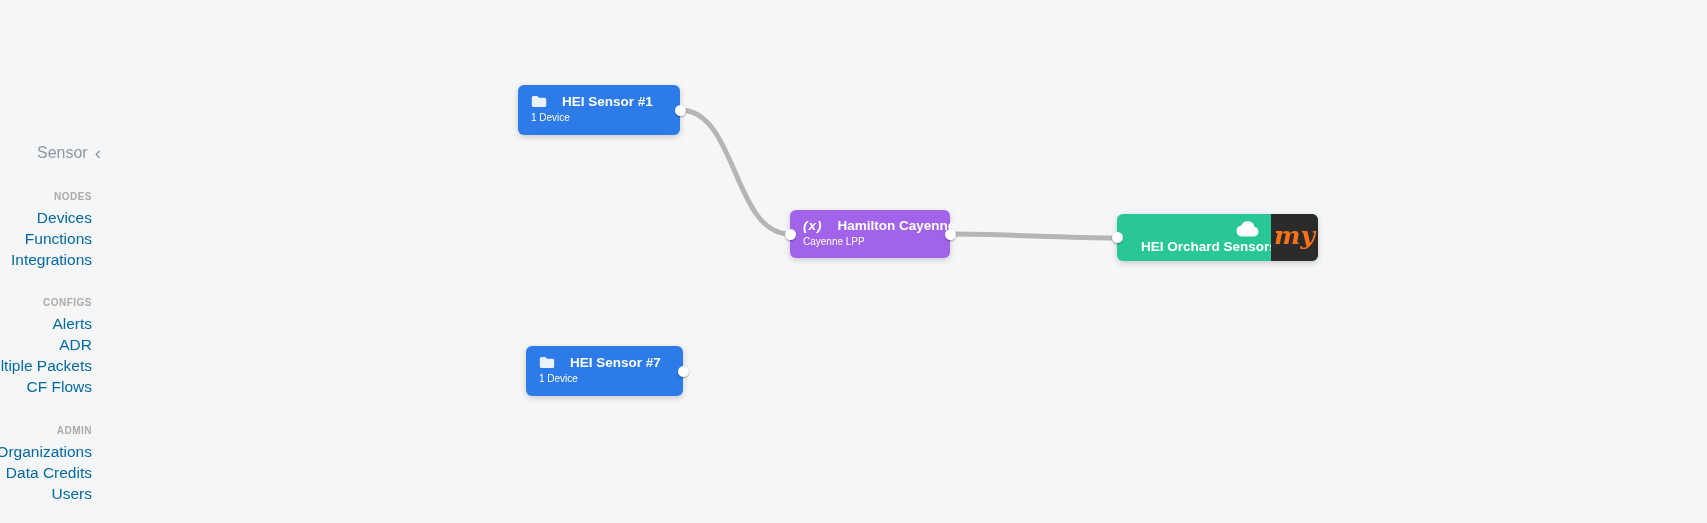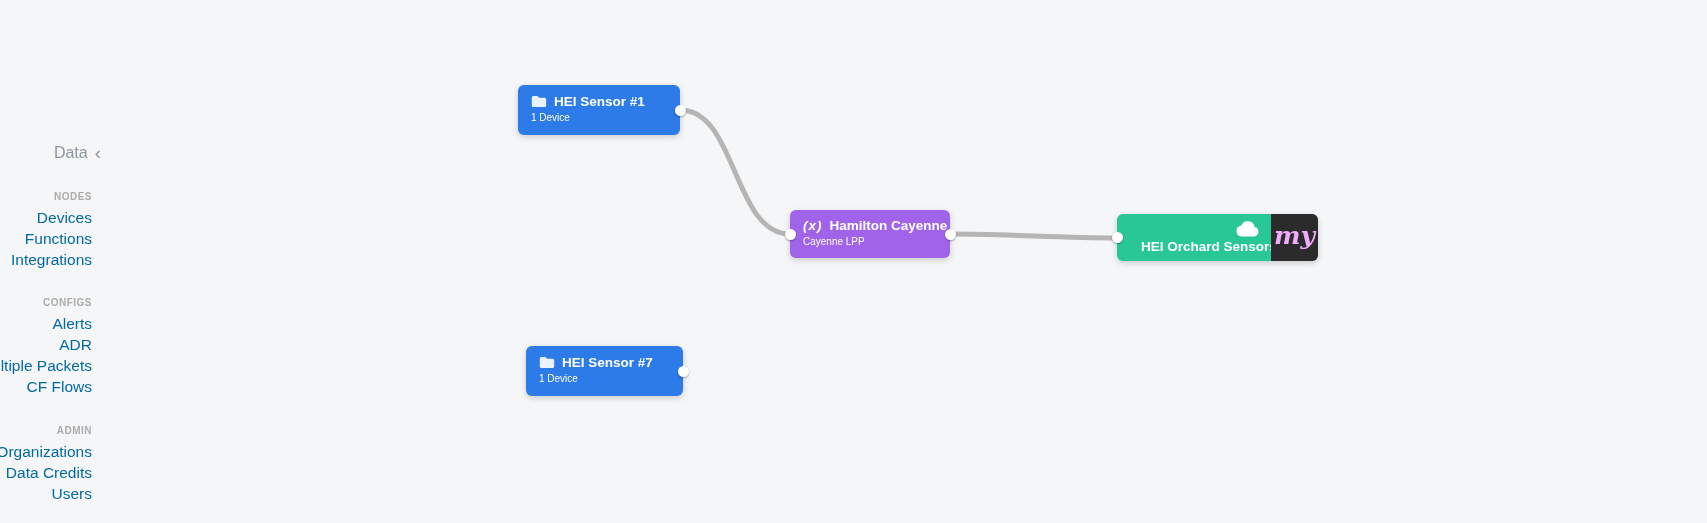--- a/index.html
+++ b/index.html
@@ -44,21 +44,21 @@
 
   .node {
     position:absolute; border-radius:6px; color:#fff;
     box-shadow:0 2px 6px rgba(0,0,0,.18); cursor:pointer;
   }
   .node-device { background:#2c7be9; }
   .node-function { background:#a163ea; }
   .node-integration { background:#29c796; }
 
   .node-title-row {
-    display:flex; align-items:center; gap:7px; padding:9px 12px 0 13px;
+    display:flex; align-items:center; gap:15px; padding:9px 12px 0 13px;
   }
   .node-title { font-size:13.5px; font-weight:bold; white-space:nowrap; }
   .node-sub {
     padding:3px 0 0 13px; font-size:10px; font-weight:normal; white-space:nowrap;
   }
   .fx-glyph { font-size:13.5px; font-weight:bold; font-style:italic; letter-spacing:1px; }
 
   .port {
     position:absolute; width:11px; height:11px; border-radius:50%;
     background:#fff; box-shadow:0 1px 2px rgba(0,0,0,.35);
@@ -73,29 +73,29 @@
     position:absolute; left:24px; bottom:7px;
     font-size:13.5px; font-weight:bold; white-space:nowrap;
   }
   .logo-block {
     position:absolute; right:0; top:0; width:47px; height:100%;
     background:#2b2b2b; border-radius:0 6px 6px 0;
     display:flex; align-items:center; justify-content:center;
   }
   .logo-text {
     font-family:"DejaVu Serif", serif; font-style:italic; font-weight:bold;
-    font-size:25px; color:#f0abfc; transform:translateY(-2px);
+    font-size:25px; color:#f97316; transform:translateY(-2px);
   }
 </style>
 </head>
 <body>
 
 <div class="sidebar">
   <div class="flows-header">
-    <span>Data</span>
+    <span>Sensor</span>
     <span class="collapse-chevron">‹</span>
   </div>
 
   <div class="side-section nodes">
     <div class="section-header">NODES</div>
     <div class="side-item">Devices</div>
     <div class="side-item">Functions</div>
     <div class="side-item">Integrations</div>
   </div>
 

